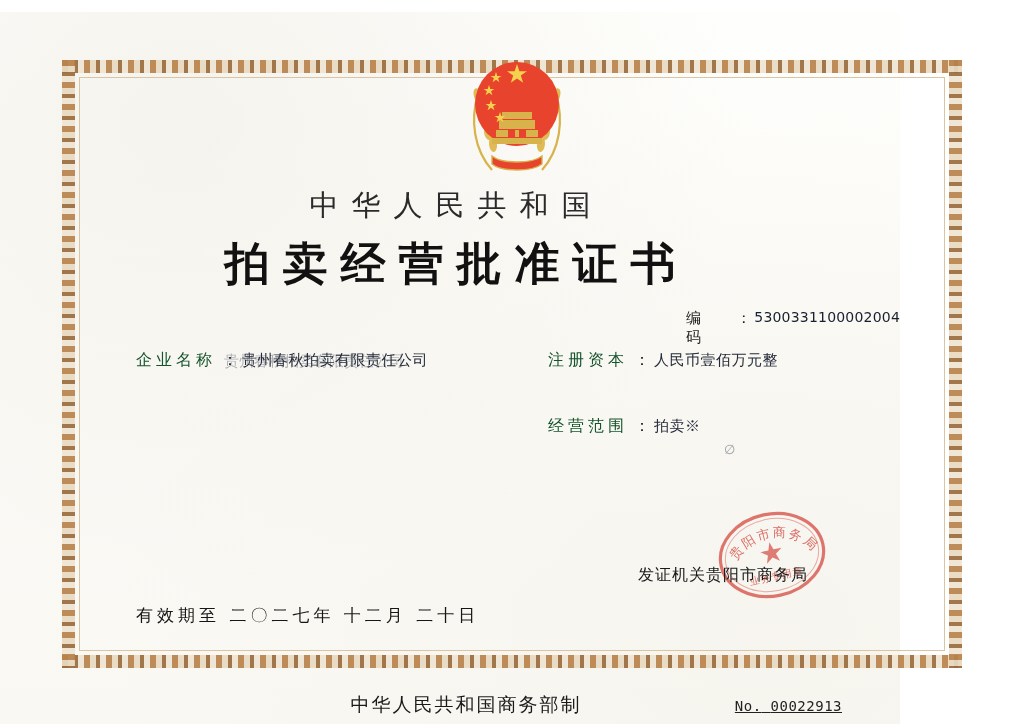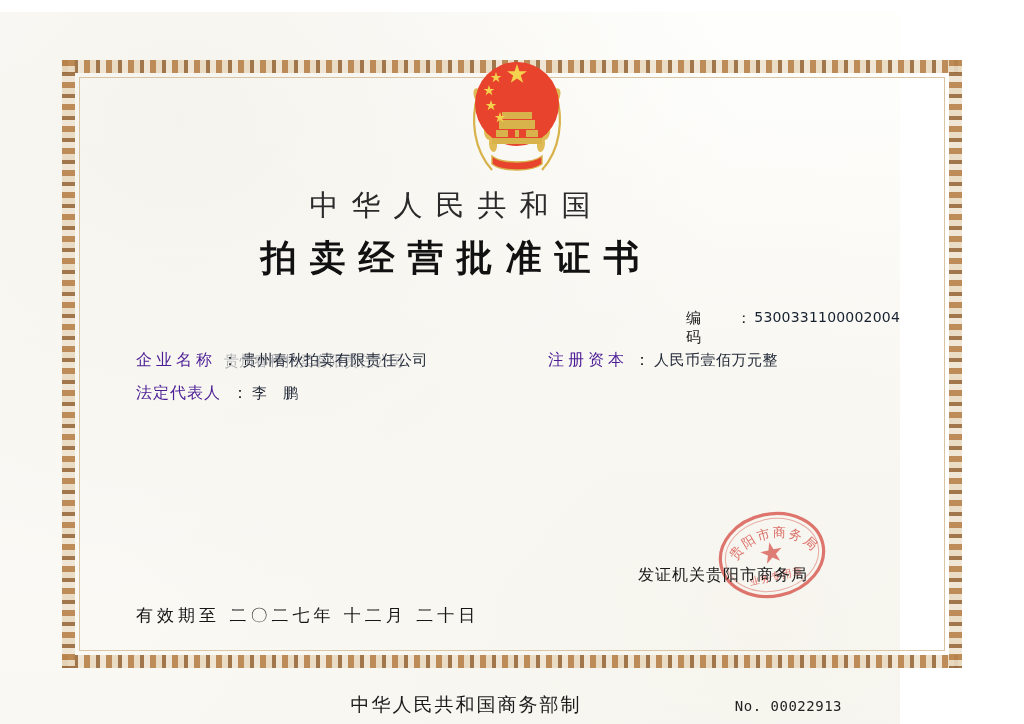--- a/index.html
+++ b/index.html
@@ -99,21 +99,21 @@
     text-indent: 13px;
     color: #2a2a2a;
     font-family: "DejaVu Serif", serif;
     font-weight: 500;
   }
   .title-big {
     position: absolute;
     left: 0; right: 0;
     top: 222px;
     text-align: center;
-    font-size: 36px;
+    font-size: 45px;
     letter-spacing: 13px;
     text-indent: 13px;
     font-weight: bold;
     color: #111;
     font-family: "DejaVu Serif", serif;
   }
 
   
   .code-row {
     position: absolute;
@@ -141,21 +141,21 @@
   .field-row {
     position: relative;
     height: 33px;
     font-size: 16px;
     color: #1a1a1a;
     white-space: nowrap;
   }
   .field-label {
     display: inline-block;
     font-family: "DejaVu Serif", serif;
-    color: #4c1d95;
+    color: #14532d;
   }
   .lbl-w4 { width: 86px; letter-spacing: 4px; }
   .lbl-w3 { width: 86px; letter-spacing: 14px; text-indent: 2px; }
   .lbl-w5 { width: 96px; letter-spacing: 1px; }
   .field-colon { margin-right: 4px; }
   .field-value {
     font-family: "DejaVu Serif", serif;
     color: #1d2330;
     font-size: 15px;
     letter-spacing: 0.5px;
@@ -252,20 +252,21 @@
     margin-left: 32px;
   }
   .footer-no {
     position: absolute;
     right: 58px;
     top: 686px;
     font-size: 14px;
     font-family: "DejaVu Sans Mono", monospace;
     letter-spacing: 0.5px;
     color: #222;
+    text-decoration: underline;
   }
 </style>
 </head>
 <body>
 
 <div class="certificate">
   <div class="paper-tint"></div>
 
   <div class="border-frame">
     <div class="border-bar top"></div>
@@ -327,30 +328,31 @@
     <span class="code-label">编　码</span>
     <span class="code-colon">：</span>
     <span class="code-value">5300331100002004</span>
   </div>
 
   <div class="fields-left">
     <div class="field-row">
       <span class="field-label lbl-w4">企业名称</span><span class="field-colon">：</span><span class="field-value handwrite">贵州春秋拍卖有限责任公司</span>
       <span class="name-shadow">贵州春秋拍卖有限责任公司</span>
     </div>
-    <div class="field-row">
-      <span class="field-label lbl-w5">法定代表人</span><span class="field-colon">：</span><span class="field-value handwrite">李　鹏</span>
-    </div>
   </div>
 
   <div class="fields-right">
     <div class="field-row">
       <span class="field-label lbl-w4">注册资本</span><span class="field-colon">：</span><span class="field-value handwrite">人民币壹佰万元整</span>
     </div>
     <div class="field-row" style="height:33px;"></div>
+    <div class="field-row tall">
+      <span class="field-label lbl-w4">经营范围</span><span class="field-colon">：</span><span class="field-value handwrite">拍卖※</span>
+      <span class="scope-mark">∅</span>
+    </div>
   </div>
 
   <div class="seal">
     <svg width="116" height="94" viewBox="0 0 116 94">
       <g transform="rotate(-12 58 47)">
         <ellipse cx="58" cy="47" rx="52" ry="41" fill="none" stroke="#d0342c" stroke-width="3.2" opacity="0.85"></ellipse>
         <ellipse cx="58" cy="47" rx="47" ry="36" fill="none" stroke="#d0342c" stroke-width="1" opacity="0.5"></ellipse>
         <path id="sealarc" d="M 18 52 A 42 32 0 0 1 98 52" fill="none"></path>
         <text font-family="DejaVu Serif, serif" font-size="13" fill="#d0342c" opacity="0.9" letter-spacing="2">
           <textPath href="#sealarc" startOffset="8%">贵阳市商务局</textPath>

